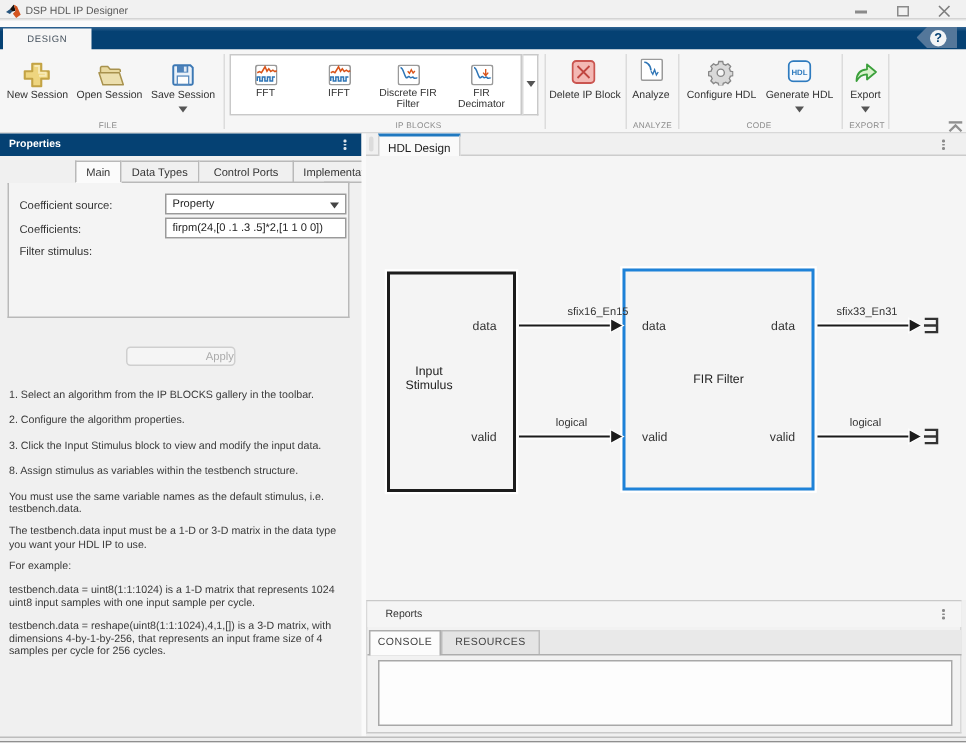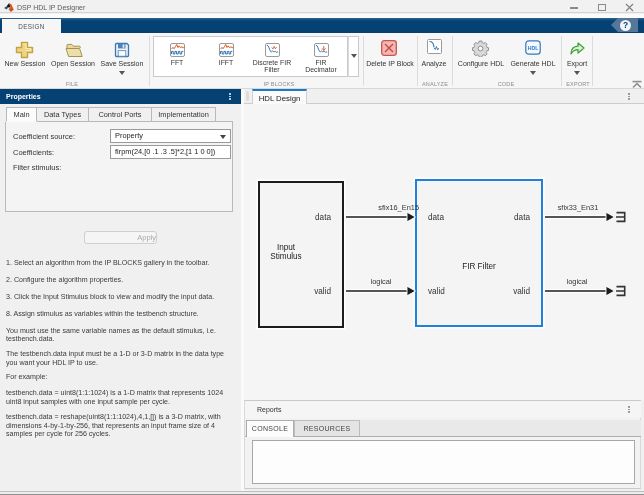--- a/index.html
+++ b/index.html
@@ -29,21 +29,21 @@
 
 
 #leftpanel { left:0; top:89px; width:241px; height:402px; background:#f0f0f0; }
 #lp-header { left:0; top:0; width:241px; height:15px; background:#054173; }
 #lp-header .ptitle { position:absolute; left:6px; top:3.5px; font-size:7px; font-weight:bold; color:#fff; }
 .vdot { position:absolute; width:1.6px; height:1.6px; border-radius:50%; }
 .vdot::before { content:""; position:absolute; left:0; top:2.6px; width:1.6px; height:1.6px; border-radius:50%; background:inherit; }
 .vdot::after { content:""; position:absolute; left:0; top:5.2px; width:1.6px; height:1.6px; border-radius:50%; background:inherit; }
 
 
-.ptab { position:absolute; top:18px; height:15px; background:#f0f0f0; border:1px solid #b9b9b9; border-left:none; font-size:7.4px; color:#333; text-align:center; line-height:14px; }
+.ptab { position:absolute; top:18px; height:15px; background:#f0f0f0; border:1px solid #b9b9b9; border-left:none; font-size:7.4px; color:#333; text-align:center; line-height:14px;margin-left:44px; }
 #formbox { left:5px; top:33px; width:228px; height:90px; border:1px solid #b9b9b9; border-top:none; background:#f4f4f4; }
 #formbox-topline { left:5px; top:33px; width:228px; height:1px; background:#b9b9b9; }
 .flabel { position:absolute; left:8px; font-size:7.5px; color:#333; }
 .ffield { position:absolute; left:105px; width:121px; height:14px; background:#fff; border:1px solid #9a9a9a; font-size:7.4px; color:#222; line-height:12px; padding-left:4px; }
 .ddcaret { position:absolute; right:4px; top:5px; width:0; height:0; border-left:3px solid transparent; border-right:3px solid transparent; border-top:4px solid #444; }
 #applybtn { left:84px; top:142px; width:73px; height:13px; border:1px solid #cfcfcf; border-radius:3px; background:#f5f5f5; color:#ababab; font-size:7.5px; text-align:right; line-height:12px; }
 #instructions { left:6px; top:168px; width:230px; font-size:7.1px; line-height:8.5px; color:#3a3a3a; }
 #instructions p { margin-bottom:8.5px; }
 
 
@@ -273,21 +273,21 @@
     <path d="M614.5,217 L606,212.2 V221.8 z"></path>
     <path d="M614.5,291 L606,286.2 V295.8 z"></path>
   </g>
   <g stroke="#333" stroke-width="1.6" fill="none">
     <path d="M616.5,212.6 H624.7 V221.4 H616.5 M616,217 h8.7"></path>
     <path d="M616.5,286.6 H624.7 V295.4 H616.5 M616,291 h8.7"></path>
   </g>
 </svg>
 
 <div class="abs blkname" style="left:261px;top:244px;width:50px;">Input<br>Stimulus</div>
-<div class="abs blkname" style="left:449px;top:263px;width:60px;">FIR Filter</div>
+<div class="abs blkname" style="left:449px;top:249px;width:60px;">FIR Filter</div>
 <div class="abs portlbl" style="left:301px;top:213px;width:30px;text-align:right;">data</div>
 <div class="abs portlbl" style="left:301px;top:287px;width:30px;text-align:right;">valid</div>
 <div class="abs portlbl" style="left:428px;top:213px;">data</div>
 <div class="abs portlbl" style="left:428px;top:287px;">valid</div>
 <div class="abs portlbl" style="left:500px;top:213px;width:30px;text-align:right;">data</div>
 <div class="abs portlbl" style="left:500px;top:287px;width:30px;text-align:right;">valid</div>
 <div class="abs siglbl" style="left:339px;top:203px;width:80px;text-align:right;">sfix16_En15</div>
 <div class="abs siglbl" style="left:341px;top:277px;width:80px;text-align:center;">logical</div>
 <div class="abs siglbl" style="left:538px;top:203px;width:80px;text-align:center;">sfix33_En31</div>
 <div class="abs siglbl" style="left:537px;top:277px;width:80px;text-align:center;">logical</div>

